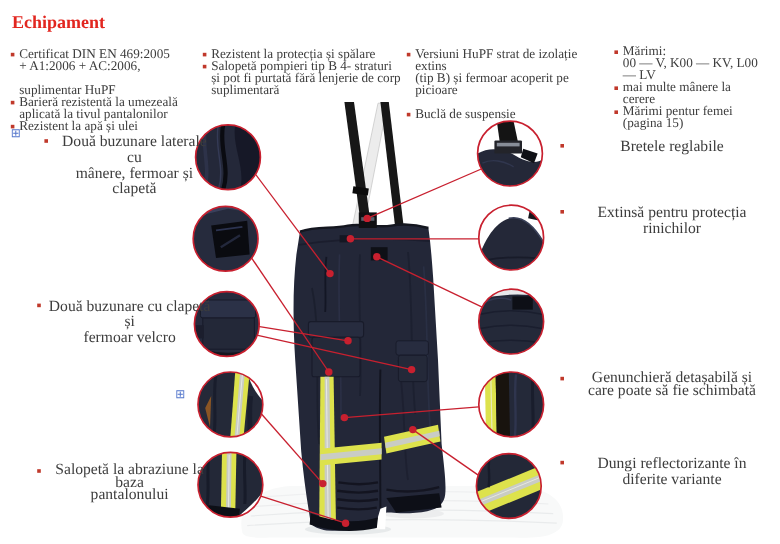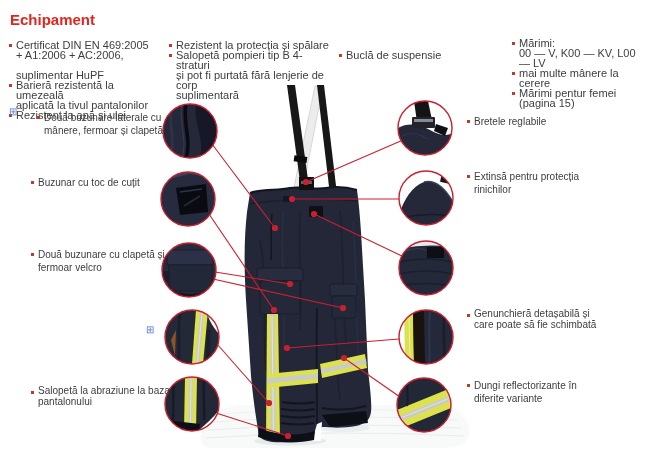--- a/index.html
+++ b/index.html
@@ -1,34 +1,34 @@
 <!DOCTYPE html>
 <html><head>
 <meta charset="utf-8">
 <style>
   html,body{margin:0;padding:0;background:#ffffff;}
   .stage{
     position:relative;width:650px;height:453px;background:#ffffff;overflow:hidden;
-    font-family:Liberation Sans, sans-serif;color:#3d3d3d;
+    font-family:Liberation Serif, serif;color:#3d3d3d;
   }
   .page-title{
     position:absolute;left:10px;top:11px;margin:0;
     font-size:15px;font-weight:bold;color:#e2261f;
   }
   .topcol{position:absolute;}
   .bullet-item{
     position:relative;padding-left:8px;margin:0;
     font-size:11px;line-height:10px;white-space:pre-line;
   }
   .bullet-item::before{
     content:"";position:absolute;left:1px;top:3.5px;width:3px;height:3px;background:#c0392b;
   }
   .callout{
     position:absolute;padding-left:8px;
-    font-size:10px;line-height:13px;white-space:pre-line;color:#3d3d3d;
+    font-size:13px;line-height:13px;white-space:pre-line;color:#3d3d3d;text-align:center;
   }
   .callout::before{
     content:"";position:absolute;left:1px;top:4.5px;width:3px;height:3px;background:#c0392b;
   }
   .callout.tight{line-height:10.5px;}
   .expand{
     position:absolute;font-size:10px;line-height:9px;color:#5577cc;cursor:pointer;
   }
   svg.illustration{position:absolute;left:0;top:0;}
 </style>
@@ -48,20 +48,22 @@
 aplicată la tivul pantalonilor</div>
     <div class="bullet-item">Rezistent la apă și ulei</div>
   </div>
   <div class="topcol" style="left:168px;top:40px;width:168px">
     <div class="bullet-item">Rezistent la protecția și spălare</div>
     <div class="bullet-item">Salopetă pompieri tip B 4- straturi
 și pot fi purtată fără lenjerie de corp
 suplimentară</div>
   </div>
   <div class="topcol" style="left:338px;top:40px;width:170px">
+    <div class="bullet-item">Versiuni HuPF strat de izolație extins
+(tip B) și fermoar acoperit pe picioare</div>
     <div class="bullet-item" style="margin-top:10px">Buclă de suspensie</div>
   </div>
   <div class="topcol" style="left:511px;top:38px;width:134px">
     <div class="bullet-item">Mărimi:
 00 — V, K00 — KV, L00 — LV</div>
     <div class="bullet-item">mai multe mânere la
 cerere</div>
     <div class="bullet-item">Mărimi pentur femei
 (pagina 15)</div>
   </div>
@@ -307,21 +309,20 @@
         <path d="M397,419.5 L451,397.5" stroke="#eef0ea" stroke-width="0.8" opacity="0.8"></path>
         <path d="M397,432 L412,432 C407,427 402,424 397,422 Z" fill="#ffffff"></path>
         <path d="M408,380 C406,390 409,398 407,406" stroke="#171b29" stroke-width="2" fill="none"></path>
       </g>
       <circle cx="424" cy="405" r="27" fill="none" stroke="#c8202f" stroke-width="1.4"></circle>
     </g>
   </svg>
 
   <div class="callout" style="left:36px;top:111px;width:136px">Două buzunare laterale cu
 mânere, fermoar și clapetă</div>
-  <div class="callout" style="left:30px;top:176px;width:140px">Buzunar cu toc de cuțit</div>
   <div class="callout" style="left:30px;top:248px;width:140px">Două buzunare cu clapetă și
 fermoar velcro</div>
   <div class="callout tight" style="left:30px;top:386px;width:140px">Salopetă la abraziune la baza
 pantalonului</div>
 
   <div class="callout" style="left:466px;top:115px;width:172px">Bretele reglabile</div>
   <div class="callout" style="left:466px;top:170px;width:172px">Extinsă pentru protecția
 rinichilor</div>
   <div class="callout tight" style="left:466px;top:309px;width:172px">Genunchieră detașabilă și
 care poate să fie schimbată</div>

